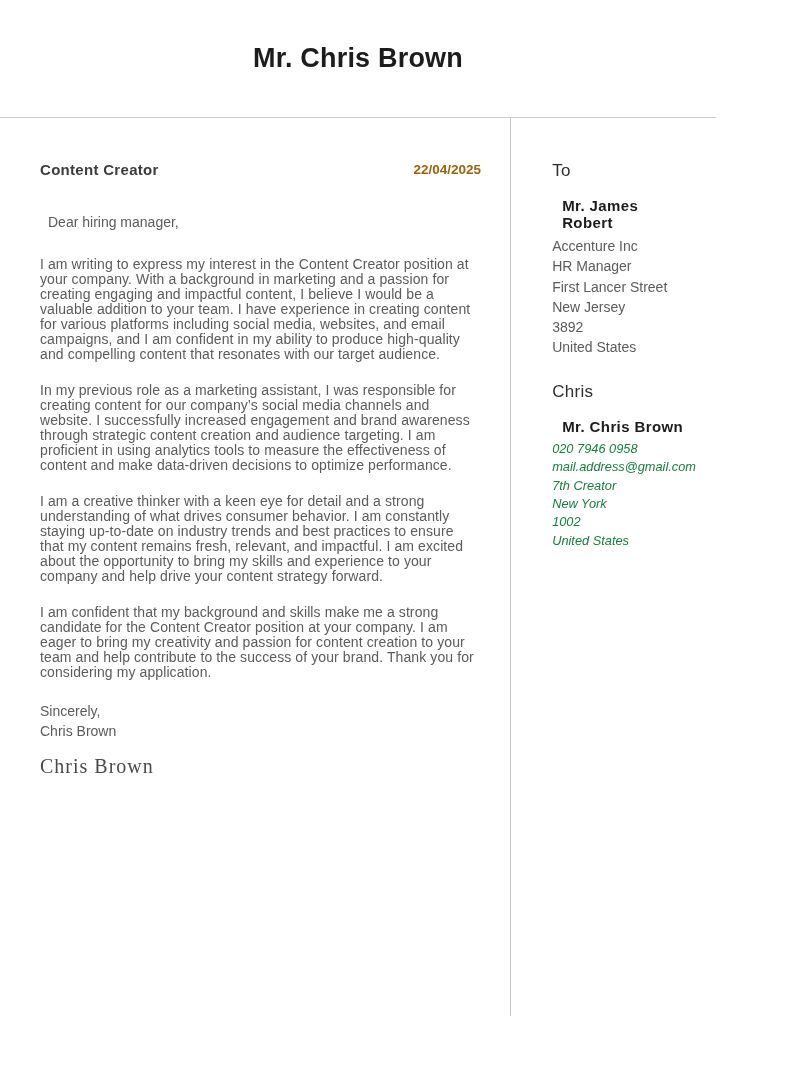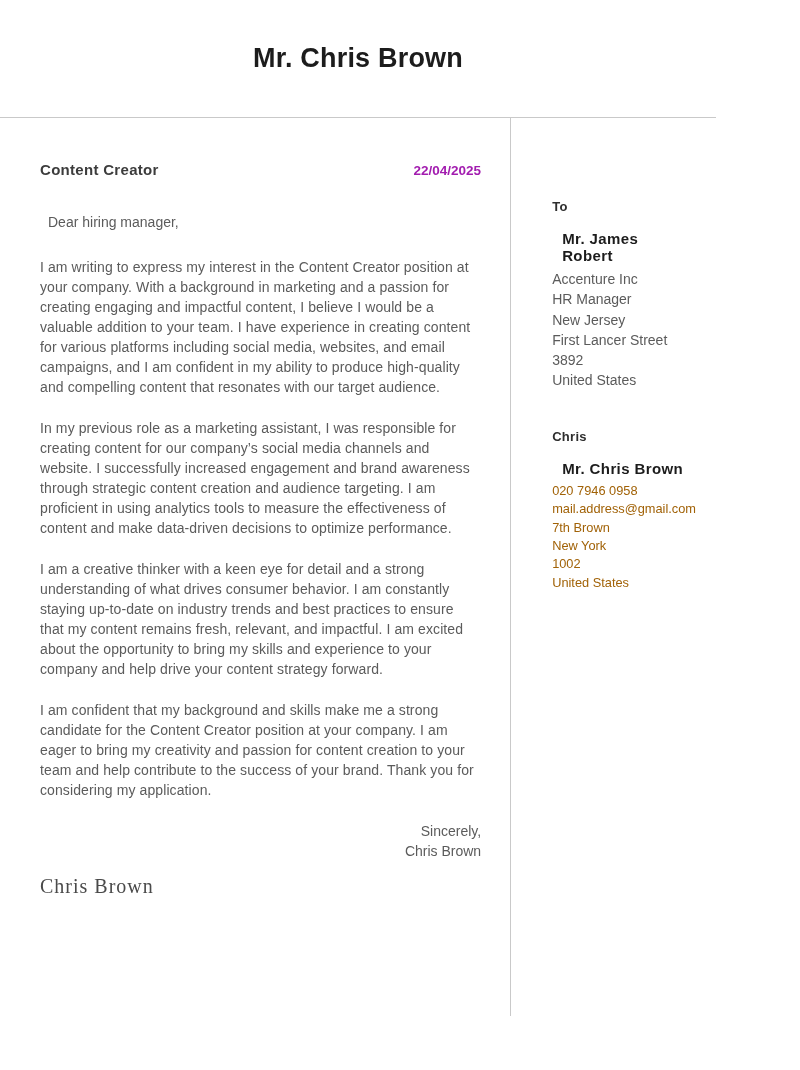--- a/index.html
+++ b/index.html
@@ -31,58 +31,58 @@
     border-right:1px solid #c9c9c9;
     padding:43px 29px 0 40px;
   }
   .sidebar {
     flex:1;
     padding:43px 20px 0 41px;
   }
 
   
   .job-row {
-    display:flex; justify-content:space-between; align-items:flex-end;
+    display:flex; justify-content:space-between; align-items:center;
   }
   .job-title {
     font-size:15px; font-weight:700; color:#3c3c3c; letter-spacing:0.3px;
   }
   .letter-date {
-    font-size:13.5px; font-weight:700; color:#a21caf;
+    font-size:13.5px; font-weight:700; color:#a16207;
   }
   .salutation {
     margin:36px 8px 27px;
     font-size:14px; color:#5b5b5b;
   }
   .para {
-    font-size:14px; line-height:20px; color:#5b5b5b;
+    font-size:14px; line-height:15px; color:#5b5b5b;
     letter-spacing:0.1px;
     margin:0 0 21px;
   }
-  .closing-block { margin-top:0; font-size:14px; line-height:20.4px; color:#5b5b5b;text-align:right; }
+  .closing-block { margin-top:0; font-size:14px; line-height:20.4px; color:#5b5b5b; }
   .signature {
     margin-top:13px;
     font-family:cursive;
     font-size:20px; color:#4a4a4a; letter-spacing:1px;
   }
 
   
   .side-label {
-    font-size:13px; font-weight:700; color:#2e2e2e; letter-spacing:0.3px;margin-top:38px;
+    font-size:17px; font-weight:400; color:#2e2e2e; letter-spacing:0.3px;
   }
   .side-name {
     font-size:15px; font-weight:700; color:#1c1c1c; letter-spacing:0.4px;
     margin:16px 10px 5px;
   }
   .to-lines div {
     font-size:14px; line-height:20.3px; color:#5b5b5b;
   }
   .from-section { margin-top:24px; }
   .from-lines div {
-    font-size:12.8px; line-height:18.4px; color:#a16207;
+    font-size:12.8px; line-height:18.4px; color:#15803d;font-style:italic;
   }
 </style>
 </head>
 <body>
 
 <div class="page">
 
   <div class="header">
     <div class="page-title">Mr. Chris Brown</div>
   </div>
@@ -111,34 +111,34 @@
     </div>
 
     <div class="sidebar">
 
       <div class="to-section">
         <div class="side-label">To</div>
         <div class="side-name">Mr. James Robert</div>
         <div class="to-lines">
           <div>Accenture Inc</div>
           <div>HR Manager</div>
+          <div>First Lancer Street</div>
           <div>New Jersey</div>
-          <div>First Lancer Street</div>
           <div>3892</div>
           <div>United States</div>
         </div>
       </div>
 
       <div class="from-section">
         <div class="side-label">Chris</div>
         <div class="side-name">Mr. Chris Brown</div>
         <div class="from-lines">
           <div>020 7946 0958</div>
           <div>mail.address@gmail.com</div>
-          <div>7th Brown</div>
+          <div>7th Creator</div>
           <div>New York</div>
           <div>1002</div>
           <div>United States</div>
         </div>
       </div>
 
     </div>
   </div>
 </div>
 

